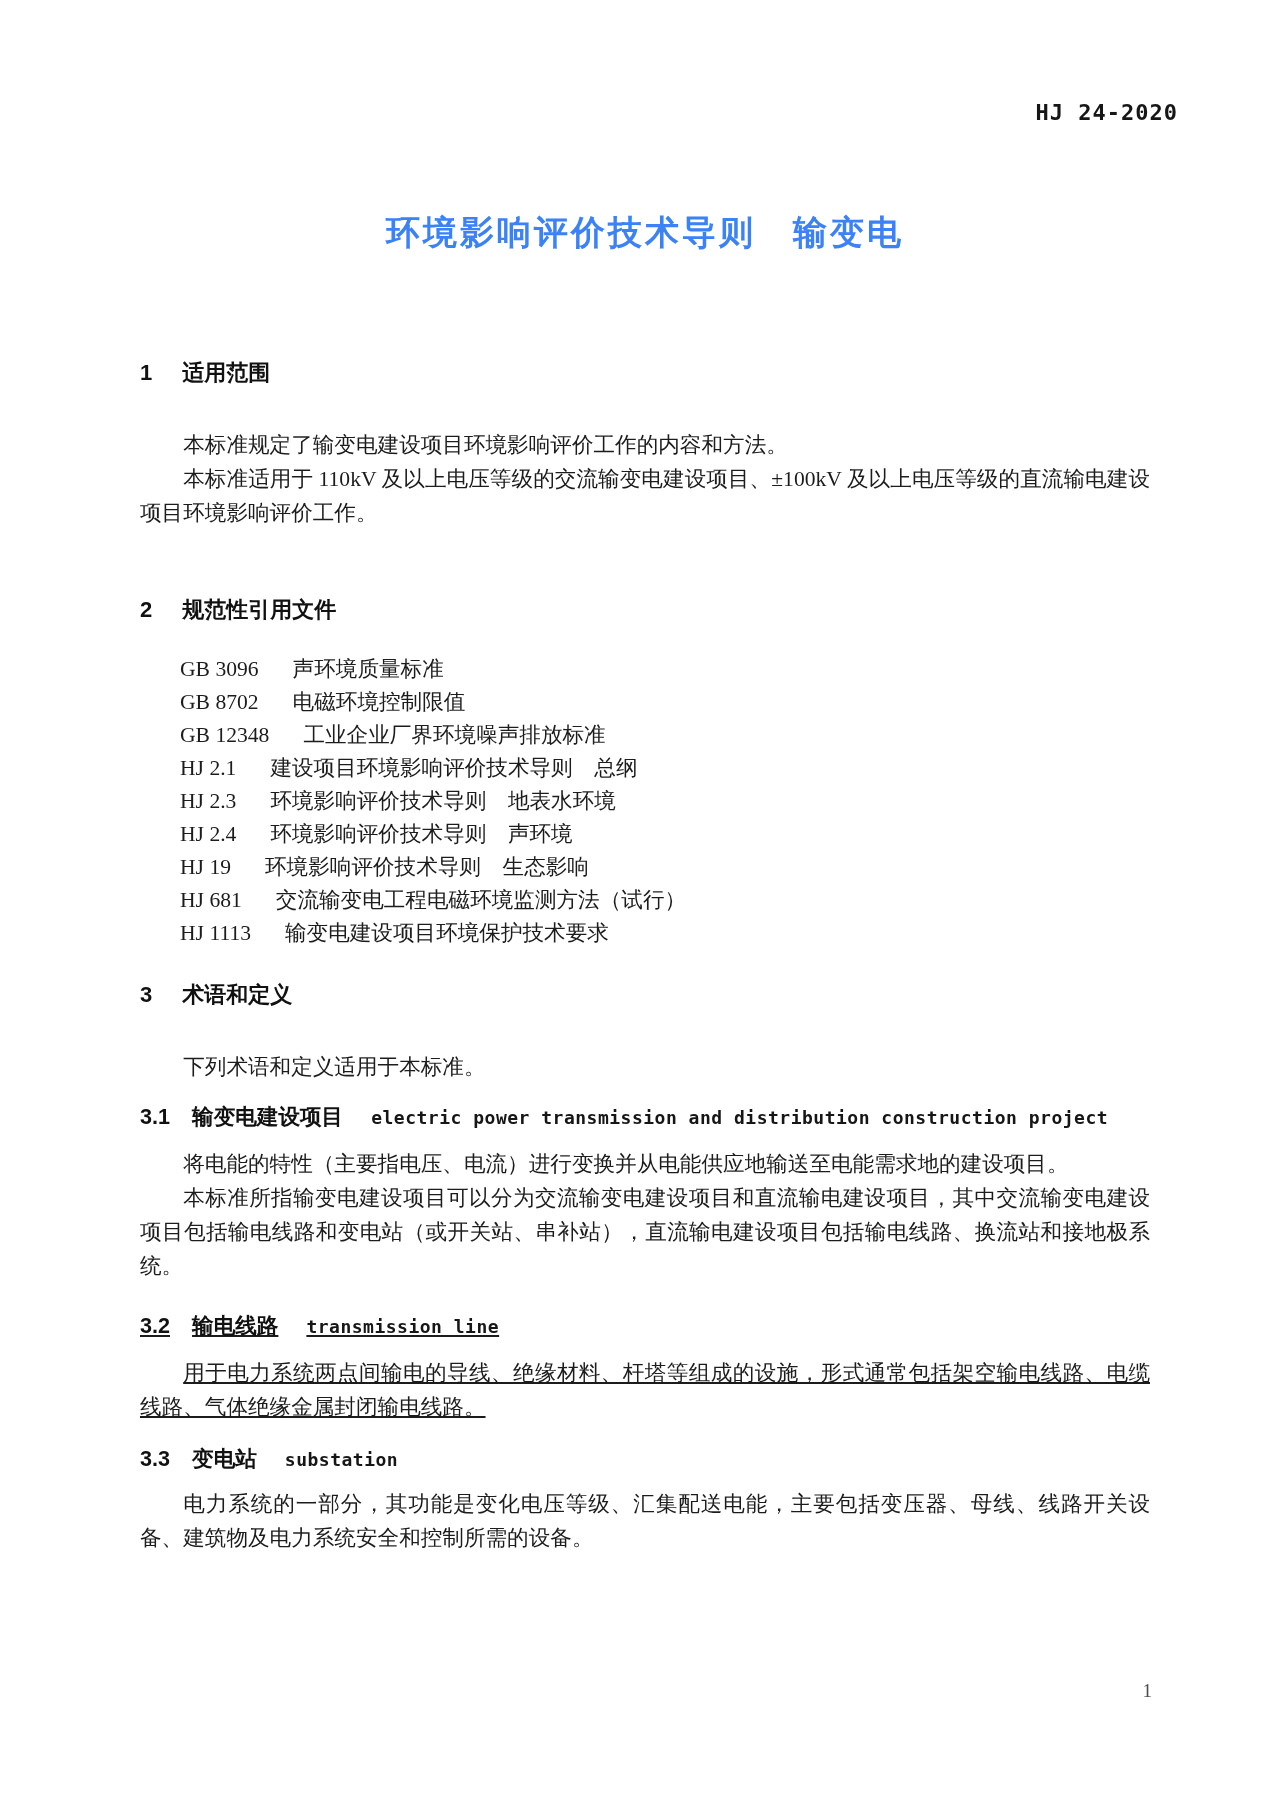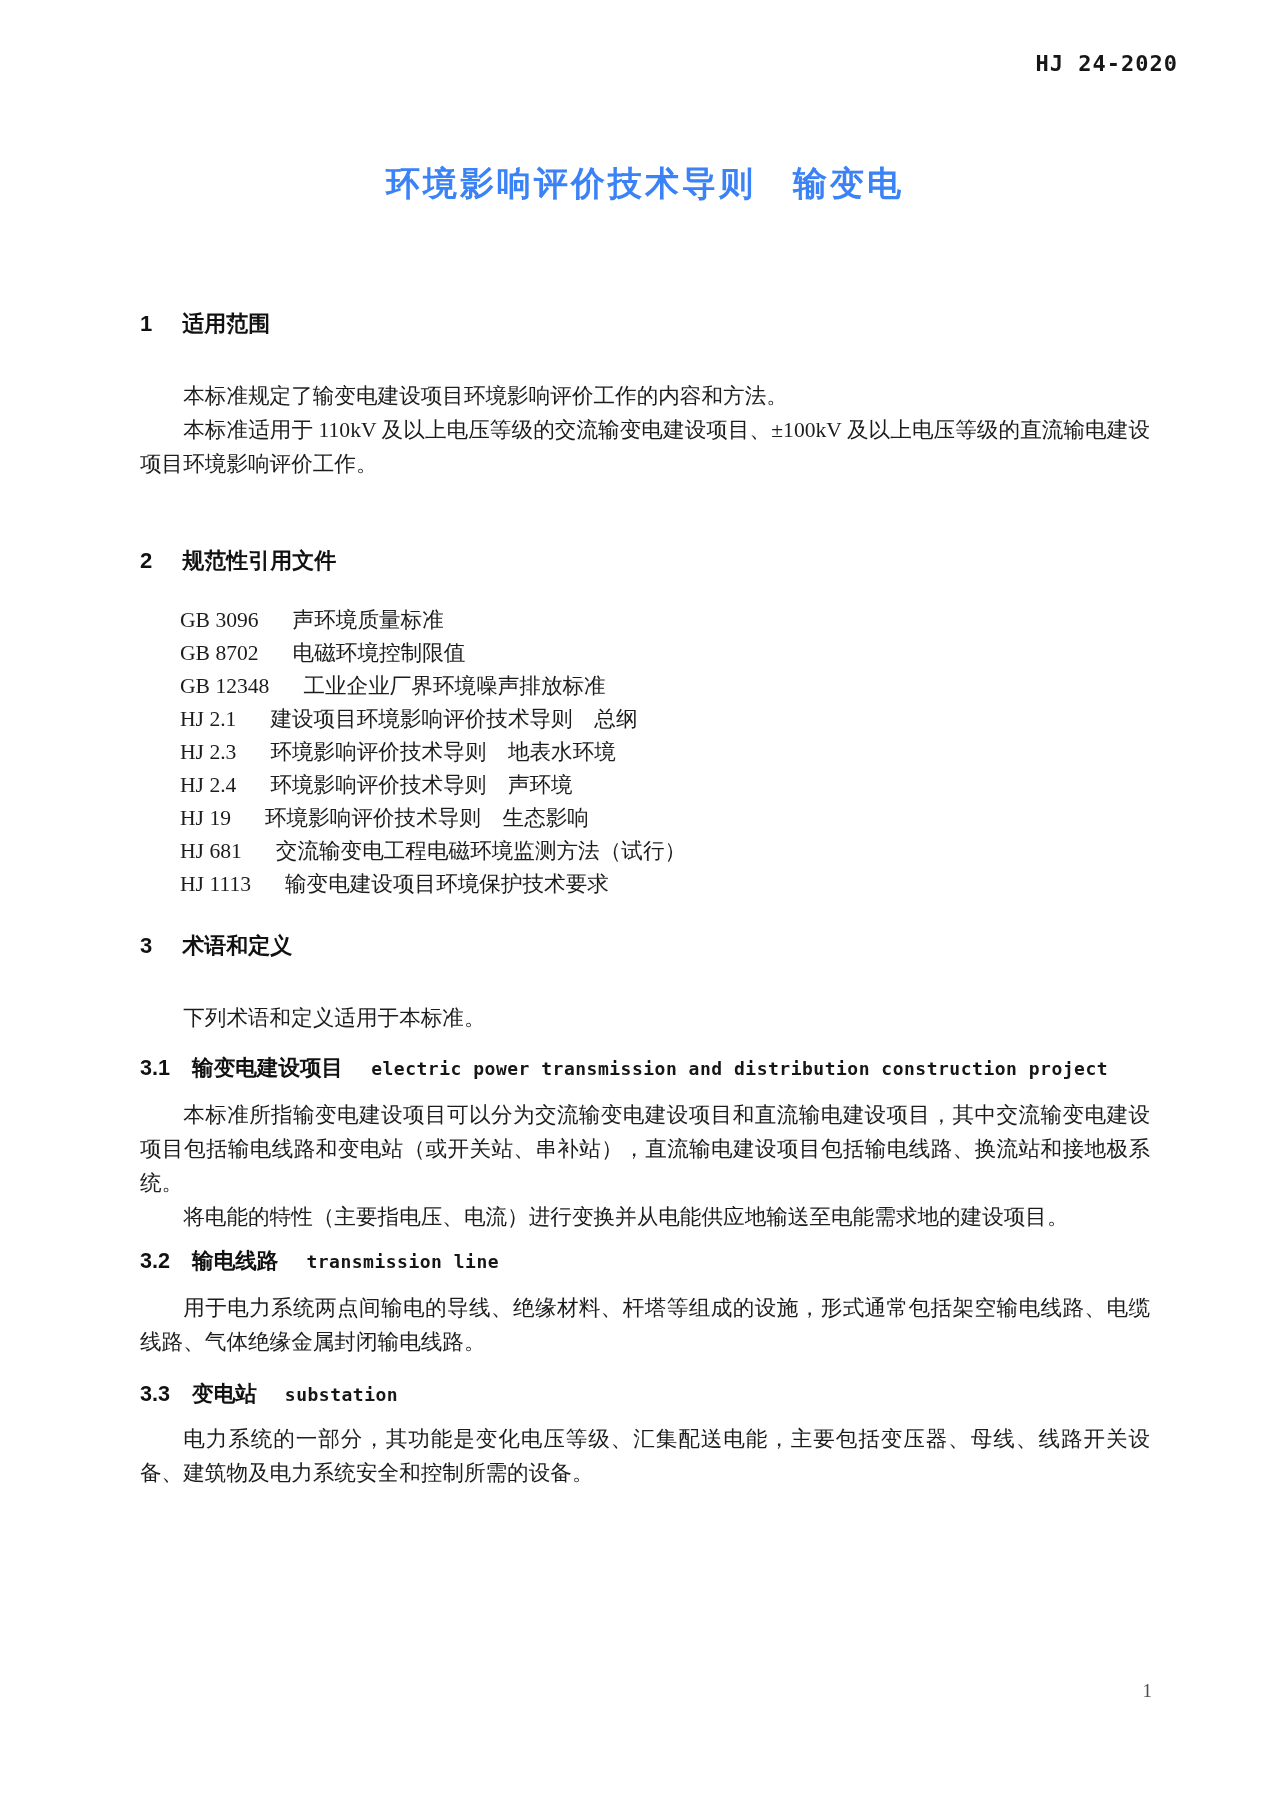--- a/index.html
+++ b/index.html
@@ -5,21 +5,21 @@
   * { margin:0; padding:0; box-sizing:border-box; }
   html,body { background:#ffffff; }
   body { width:1280px; height:1810px; position:relative; }
 
   .page {
     position:relative;
     width:1280px; height:1810px;
     background:#ffffff;
     color:#1c1c1c;
     font-family:"Liberation Serif", serif;
-    padding:51px 130px 0 140px;
+    padding:100px 130px 0 140px;
     overflow:hidden;
   }
 
   .doc-number {
     text-align:right;
     font-family:"DejaVu Sans Mono", monospace;
     font-weight:bold;
     font-size:22px;
     line-height:26px;
     letter-spacing:1px;
@@ -83,21 +83,21 @@
   }
 
   
   #h1-scope      { margin-bottom:40px; }
   #sec-refs      { margin-top:65px; }
   #h2-refs       { margin-bottom:28px; }
   #sec-terms     { margin-top:30px; }
   #h3-terms      { margin-bottom:40px; }
   #term-1        { margin-top:18px; }
   #term-1 .term-heading { margin-bottom:14px; }
-  #term-2        { margin-top:12px; }
+  #term-2        { margin-top:28px;text-decoration:underline; }
   #term-2 .term-heading { margin-bottom:14px; }
   #term-3        { margin-top:20px; }
   #term-3 .term-heading { margin-bottom:12px; }
 
   .page-number {
     position:absolute;
     top:1680px;
     right:128px;
     font-size:19px;
     line-height:22px;
@@ -142,22 +142,22 @@
   <section id="sec-terms">
     <h2 class="section-heading" id="h3-terms">
       <span class="num">3</span><span>术语和定义</span>
     </h2>
     <p class="body-p indent">下列术语和定义适用于本标准。</p>
 
     <div id="term-1">
       <h3 class="term-heading">
         <span class="num">3.1</span><span class="zh">输变电建设项目</span><span class="en">electric power transmission and distribution construction project</span>
       </h3>
+      <p class="body-p indent">将电能的特性（主要指电压、电流）进行变换并从电能供应地输送至电能需求地的建设项目。</p>
       <p class="body-p indent">本标准所指输变电建设项目可以分为交流输变电建设项目和直流输电建设项目，其中交流输变电建设项目包括输电线路和变电站（或开关站、串补站），直流输电建设项目包括输电线路、换流站和接地极系统。</p>
-      <p class="body-p indent">将电能的特性（主要指电压、电流）进行变换并从电能供应地输送至电能需求地的建设项目。</p>
     </div>
 
     <div id="term-2">
       <h3 class="term-heading">
         <span class="num">3.2</span><span class="zh">输电线路</span><span class="en">transmission line</span>
       </h3>
       <p class="body-p indent">用于电力系统两点间输电的导线、绝缘材料、杆塔等组成的设施，形式通常包括架空输电线路、电缆线路、气体绝缘金属封闭输电线路。</p>
     </div>
 
     <div id="term-3">

